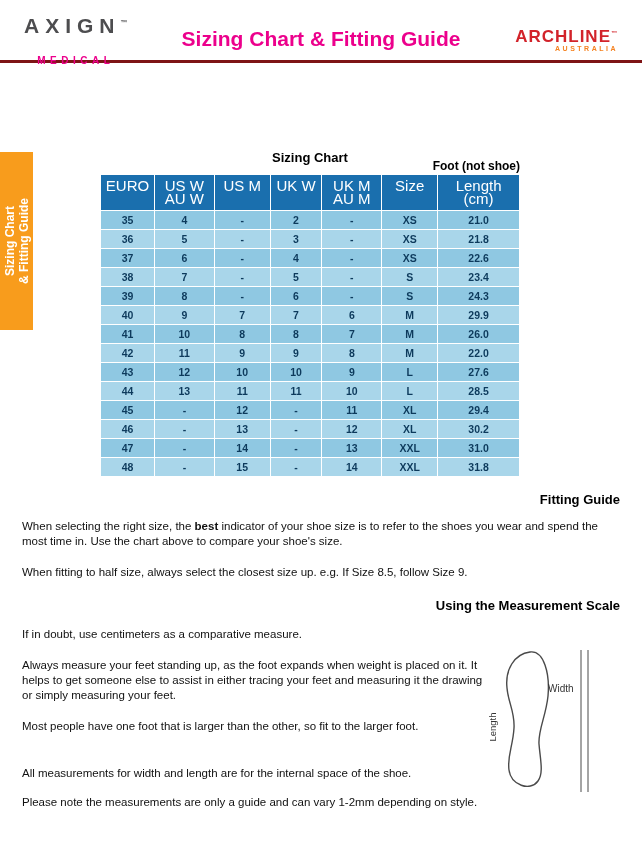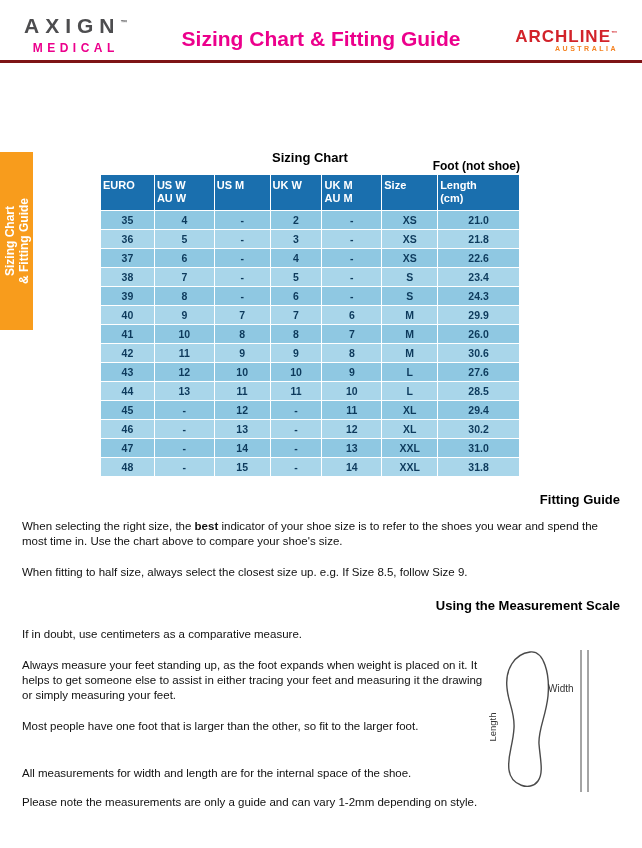--- a/index.html
+++ b/index.html
@@ -19,21 +19,21 @@
   .page{
     position:relative;width:642px;height:848px;background:#fff;
     margin:0 auto;overflow:hidden;color:#111;
   }
 
   
   .header{position:relative;height:60px;}
   .axign{position:absolute;left:24px;top:12px;text-align:center;}
   .axign-name{font-size:21px;font-weight:bold;color:var(--axign-gray);letter-spacing:6px;line-height:22px;}
   .axign-tm{font-size:7px;vertical-align:super;letter-spacing:0;color:var(--axign-gray);}
-  .axign-sub{font-size:12px;font-weight:bold;color:var(--title-pink);letter-spacing:4.5px;margin-top:4px;}
+  .axign-sub{font-size:10px;font-weight:bold;color:var(--title-pink);letter-spacing:4.5px;margin-top:18px;}
   .page-title{
     position:absolute;left:50%;transform:translateX(-50%);top:27px;
     font-size:21px;font-weight:bold;color:var(--title-pink);white-space:nowrap;
   }
   .archline{position:absolute;right:24px;top:25px;text-align:right;}
   .archline-name{font-size:17px;font-weight:bold;color:var(--archline-red);letter-spacing:1px;line-height:17px;}
   .archline-tm{font-size:6px;vertical-align:super;color:var(--archline-red);}
   .archline-sub{font-size:7px;font-weight:bold;color:var(--australia-orange);letter-spacing:2.5px;margin-top:0;}
   .rule{height:3px;background:var(--rule-maroon);}
 
@@ -47,22 +47,22 @@
   }
 
   
   .chart-section{position:absolute;left:100px;top:150px;width:420px;}
   .chart-title{text-align:center;font-weight:bold;font-size:13px;color:#000;}
   .foot-note{position:absolute;right:0;top:9px;font-weight:bold;font-size:12px;color:#000;padding-left:32px;}
   table.sizing{border-collapse:collapse;width:420px;margin-top:9px;}
   table.sizing th,table.sizing td{border:1px solid #fff;}
   table.sizing th{
     background:var(--table-header-blue);color:#fff;
-    font-size:11px;font-weight:bold;vertical-align:top;
-    padding:4px 2px 3px;height:36px;text-align:left;
+    font-size:15px;font-weight:normal;vertical-align:top;
+    padding:4px 2px 3px;height:36px;text-align:center;
   }
   table.sizing th div{line-height:13px;}
   table.sizing td{
     font-size:10.5px;font-weight:bold;color:var(--table-text-navy);
     text-align:center;padding:3px 2px;height:19px;
   }
   tr.row-a td{background:var(--row-blue-a);}
   tr.row-b td{background:var(--row-blue-b);}
 
   
@@ -216,21 +216,21 @@
             <td>M</td>
             <td>26.0</td>
           </tr>
           <tr class="row-b">
             <td>42</td>
             <td>11</td>
             <td>9</td>
             <td>9</td>
             <td>8</td>
             <td>M</td>
-            <td>30.6</td>
+            <td>22.0</td>
           </tr>
           <tr class="row-a">
             <td>43</td>
             <td>12</td>
             <td>10</td>
             <td>10</td>
             <td>9</td>
             <td>L</td>
             <td>27.6</td>
           </tr>

